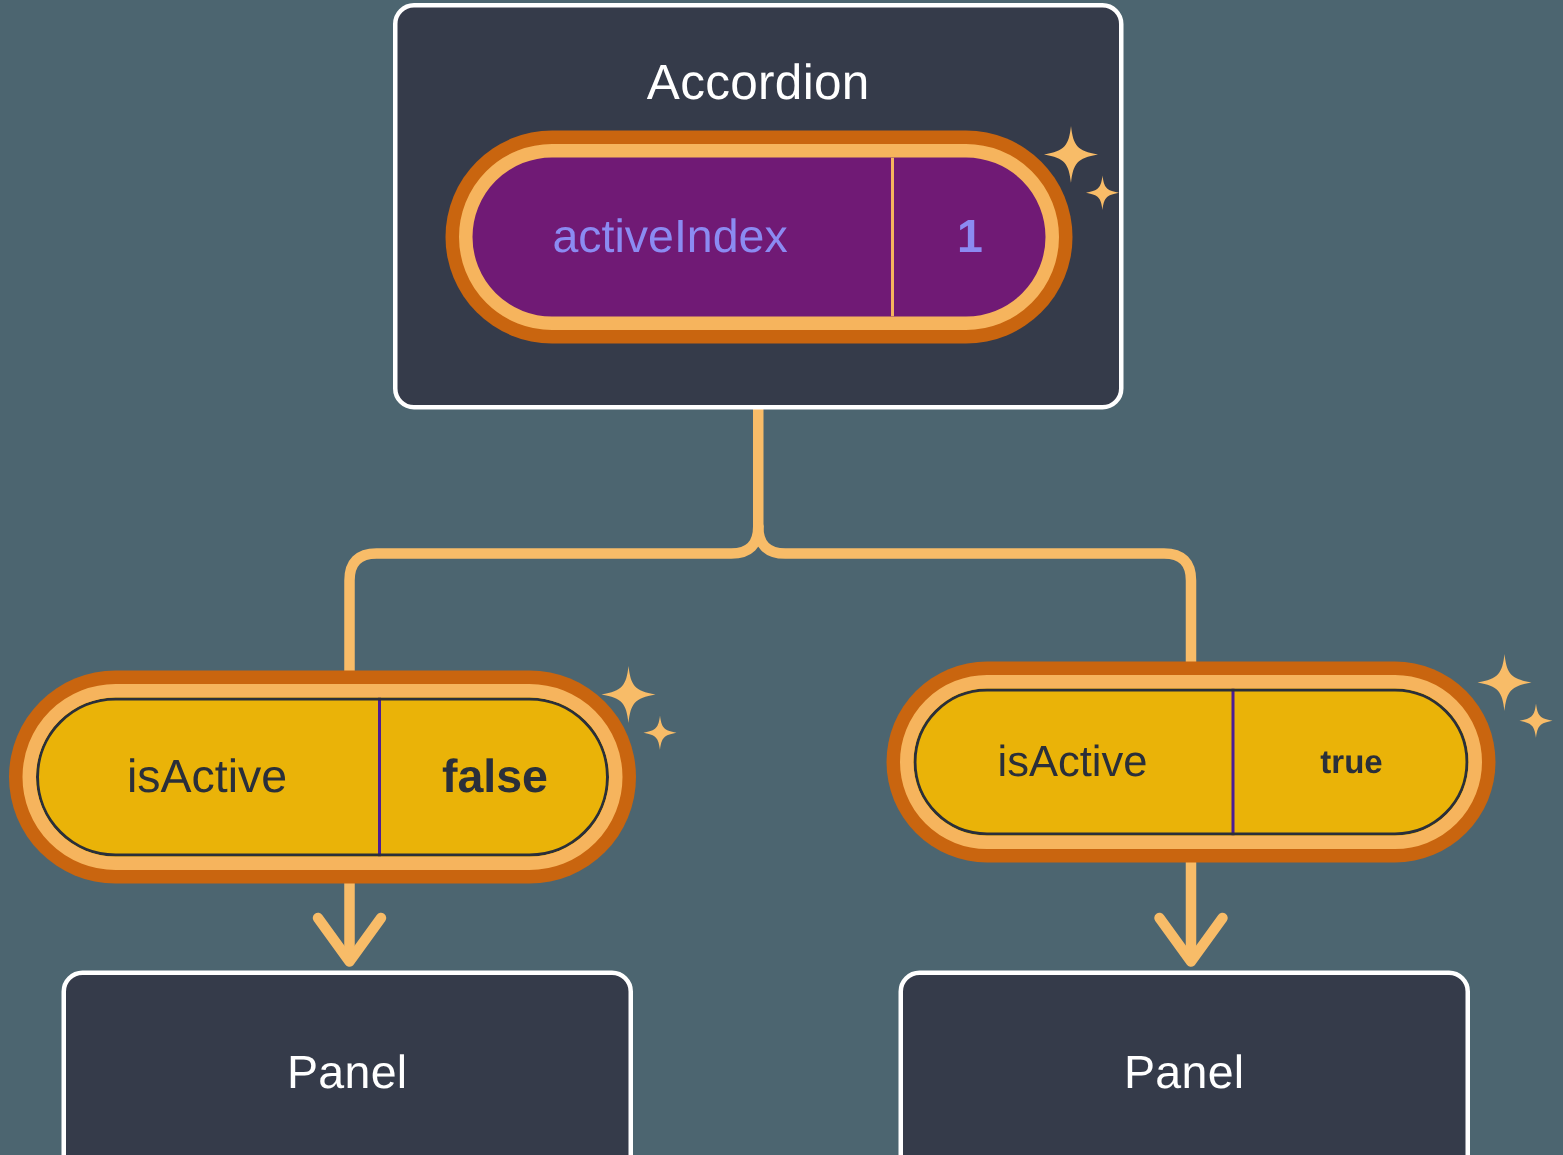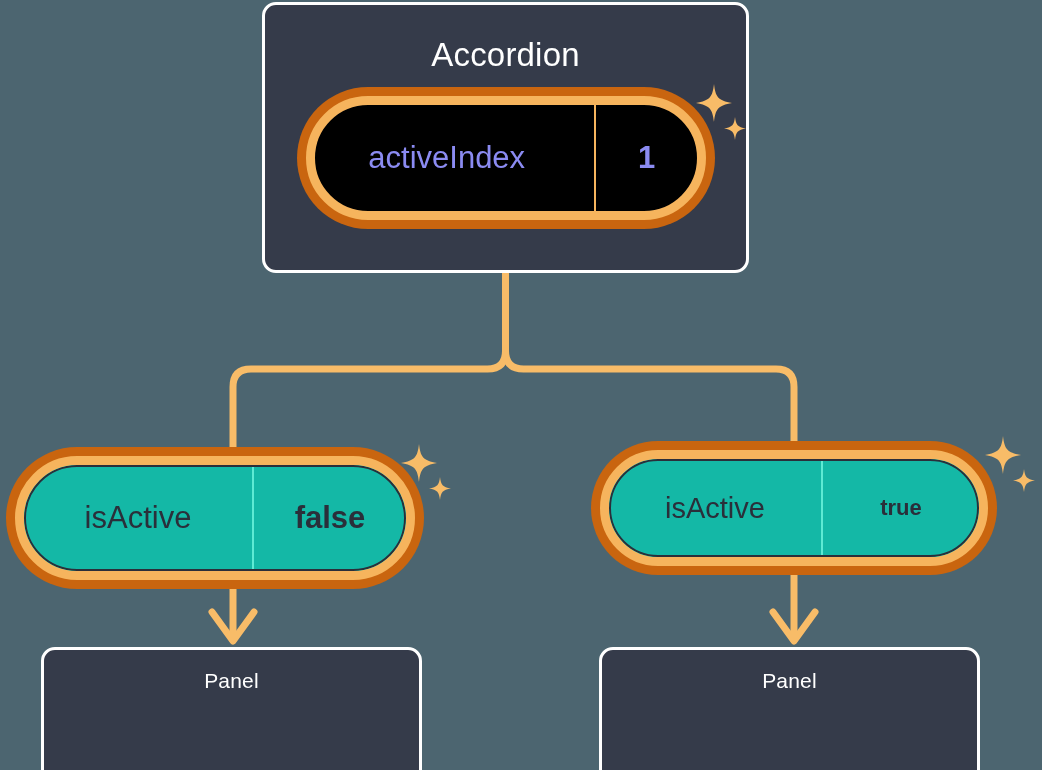--- a/index.html
+++ b/index.html
@@ -65,46 +65,46 @@
     height: 140px;
   }
   #panel-card-right {
     left: 599px;
     top: 647px;
     width: 381px;
     height: 140px;
   }
   #panel-card-left .card-title,
   #panel-card-right .card-title {
-    margin-top: 19px;
-    font-size: 21px;
+    margin-top: 47px;
+    font-size: 31px;
   }
 
   
   .pill-wrap {
     position: absolute;
     z-index: 3;
   }
   .pill {
     position: relative;
     display: flex;
     align-items: stretch;
     box-sizing: border-box;
     border-radius: 999px;
     
     border: 9px solid #f6b45d;
     box-shadow: 0 0 0 9px #c9650f;
     overflow: hidden;
   }
   .pill.dark {
-    background: #000000;
+    background: #701a75;
     gap: 16px;
   }
   .pill.violet {
-    background: #14b8a6;
+    background: #eab308;
   }
   .pill-key,
   .pill-val {
     display: flex;
     align-items: center;
     justify-content: center;
     box-sizing: border-box;
     white-space: nowrap;
   }
   .pill.dark .pill-key,
@@ -115,21 +115,21 @@
   .pill.violet .pill-val {
     color: #2a2f3a;
   }
   .pill-val {
     font-weight: bold;
   }
   .pill.dark .pill-val {
     border-left: 2px solid #f6b45d;
   }
   .pill.violet .pill-val {
-    border-left: 2px solid #5eead4;
+    border-left: 2px solid #4c1d95;
   }
   .pill.violet .pill-inner-outline {
     position: absolute;
     left: 0; top: 0; right: 0; bottom: 0;
     border: 2px solid #2a2f3a;
     border-radius: 999px;
     pointer-events: none;
   }
 
   

